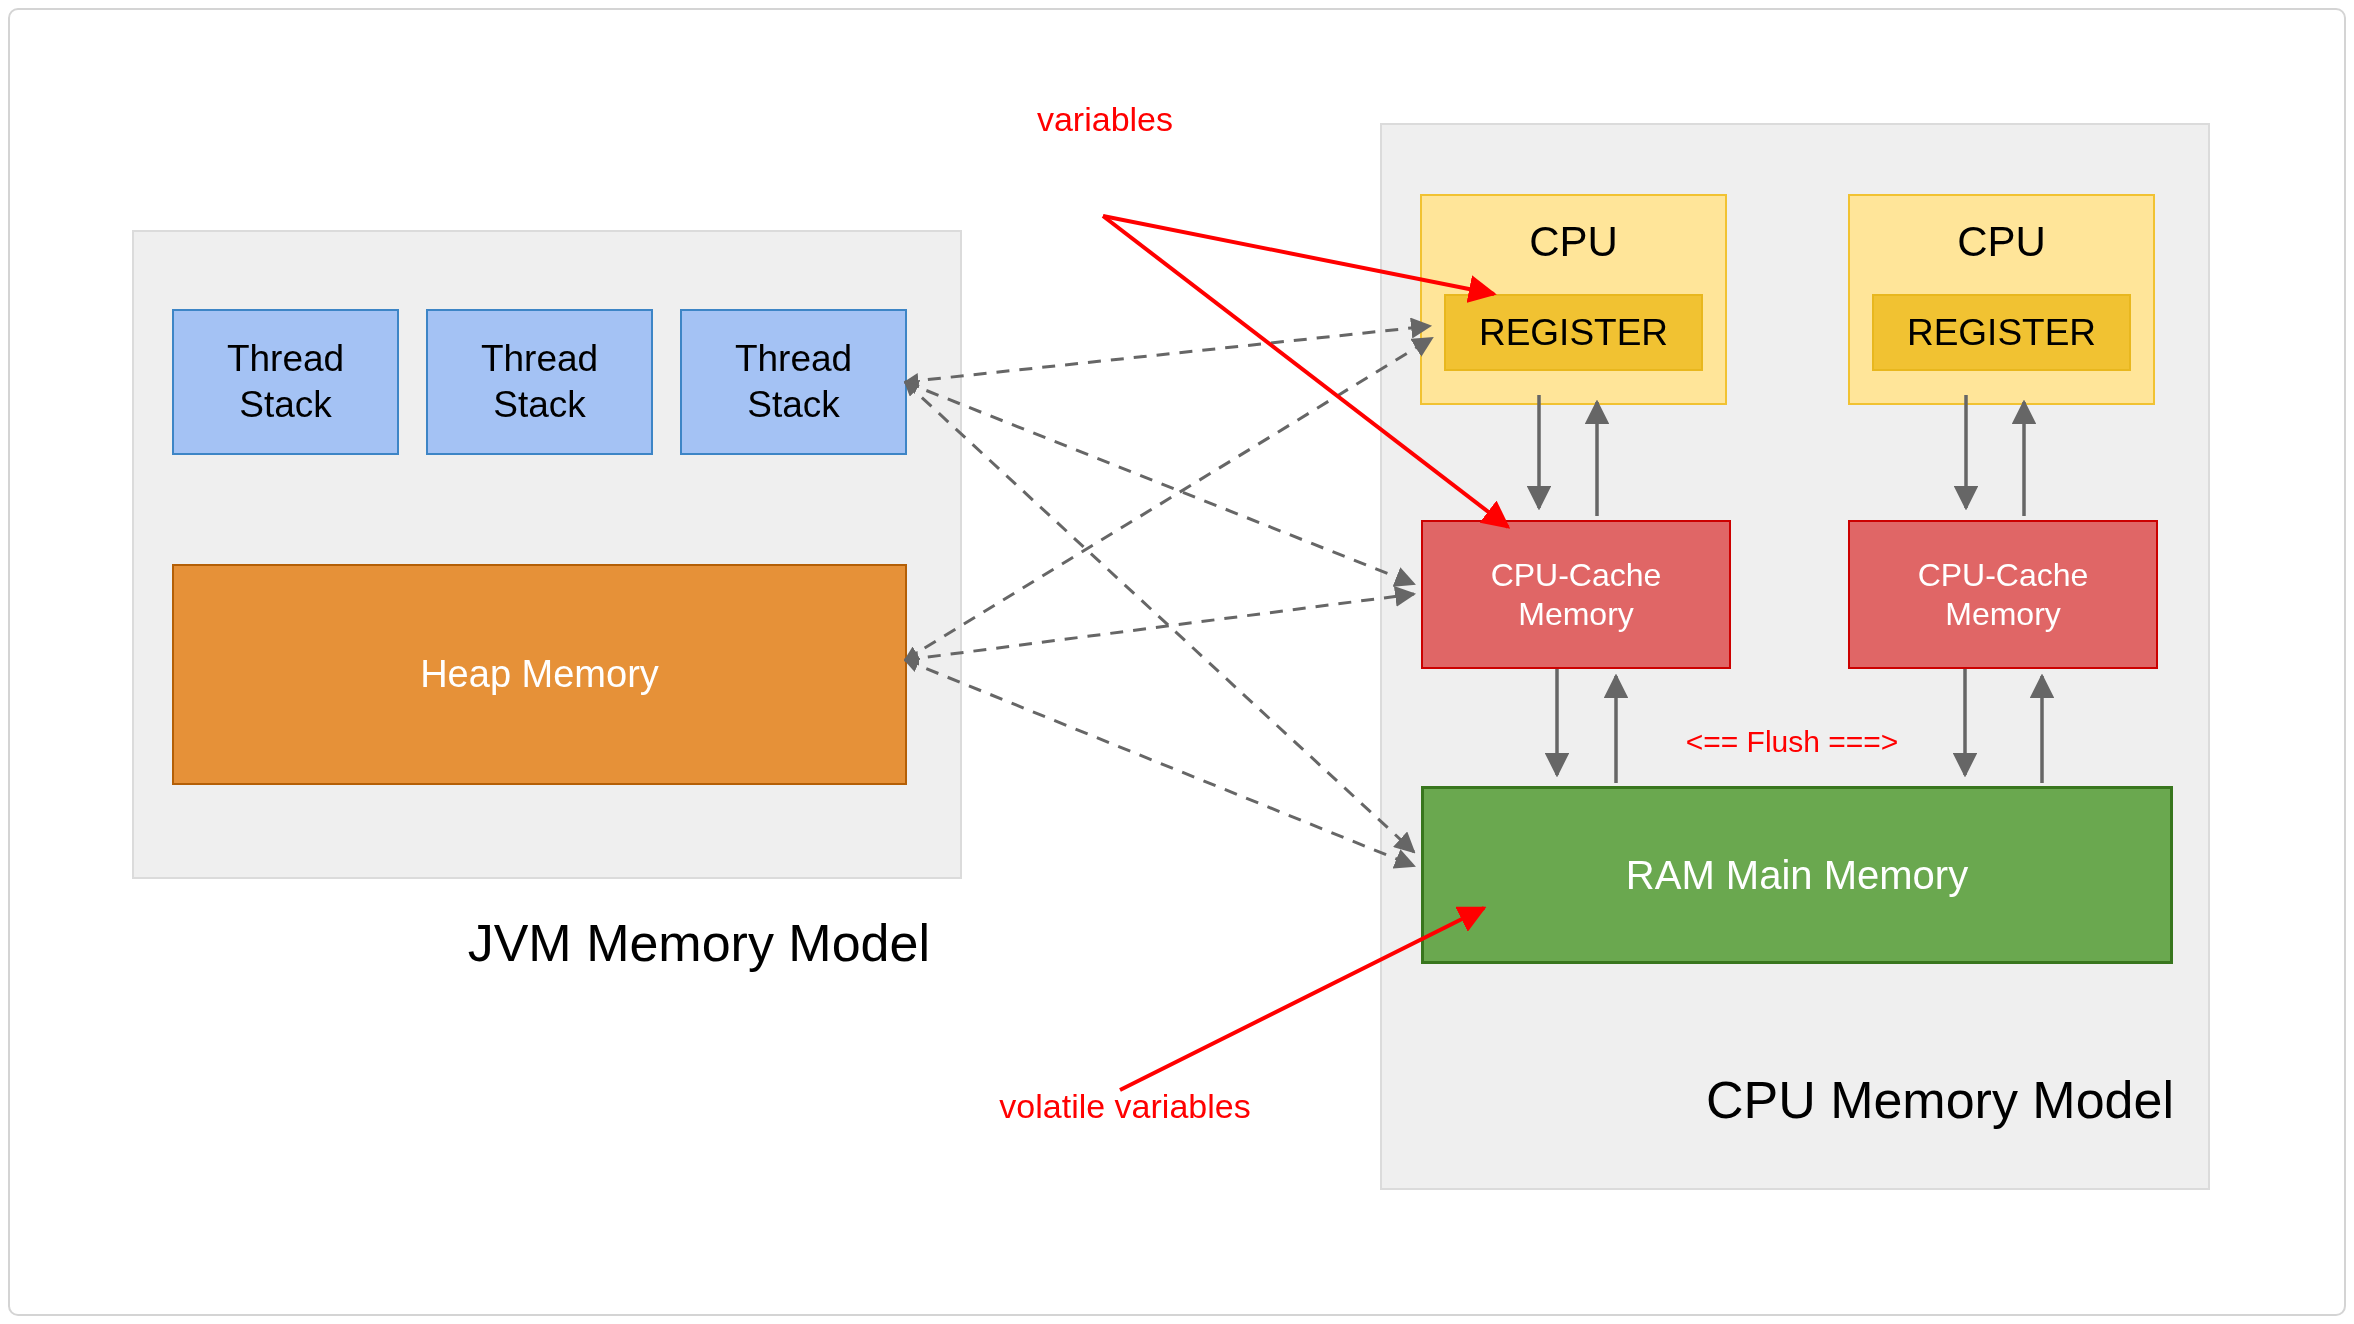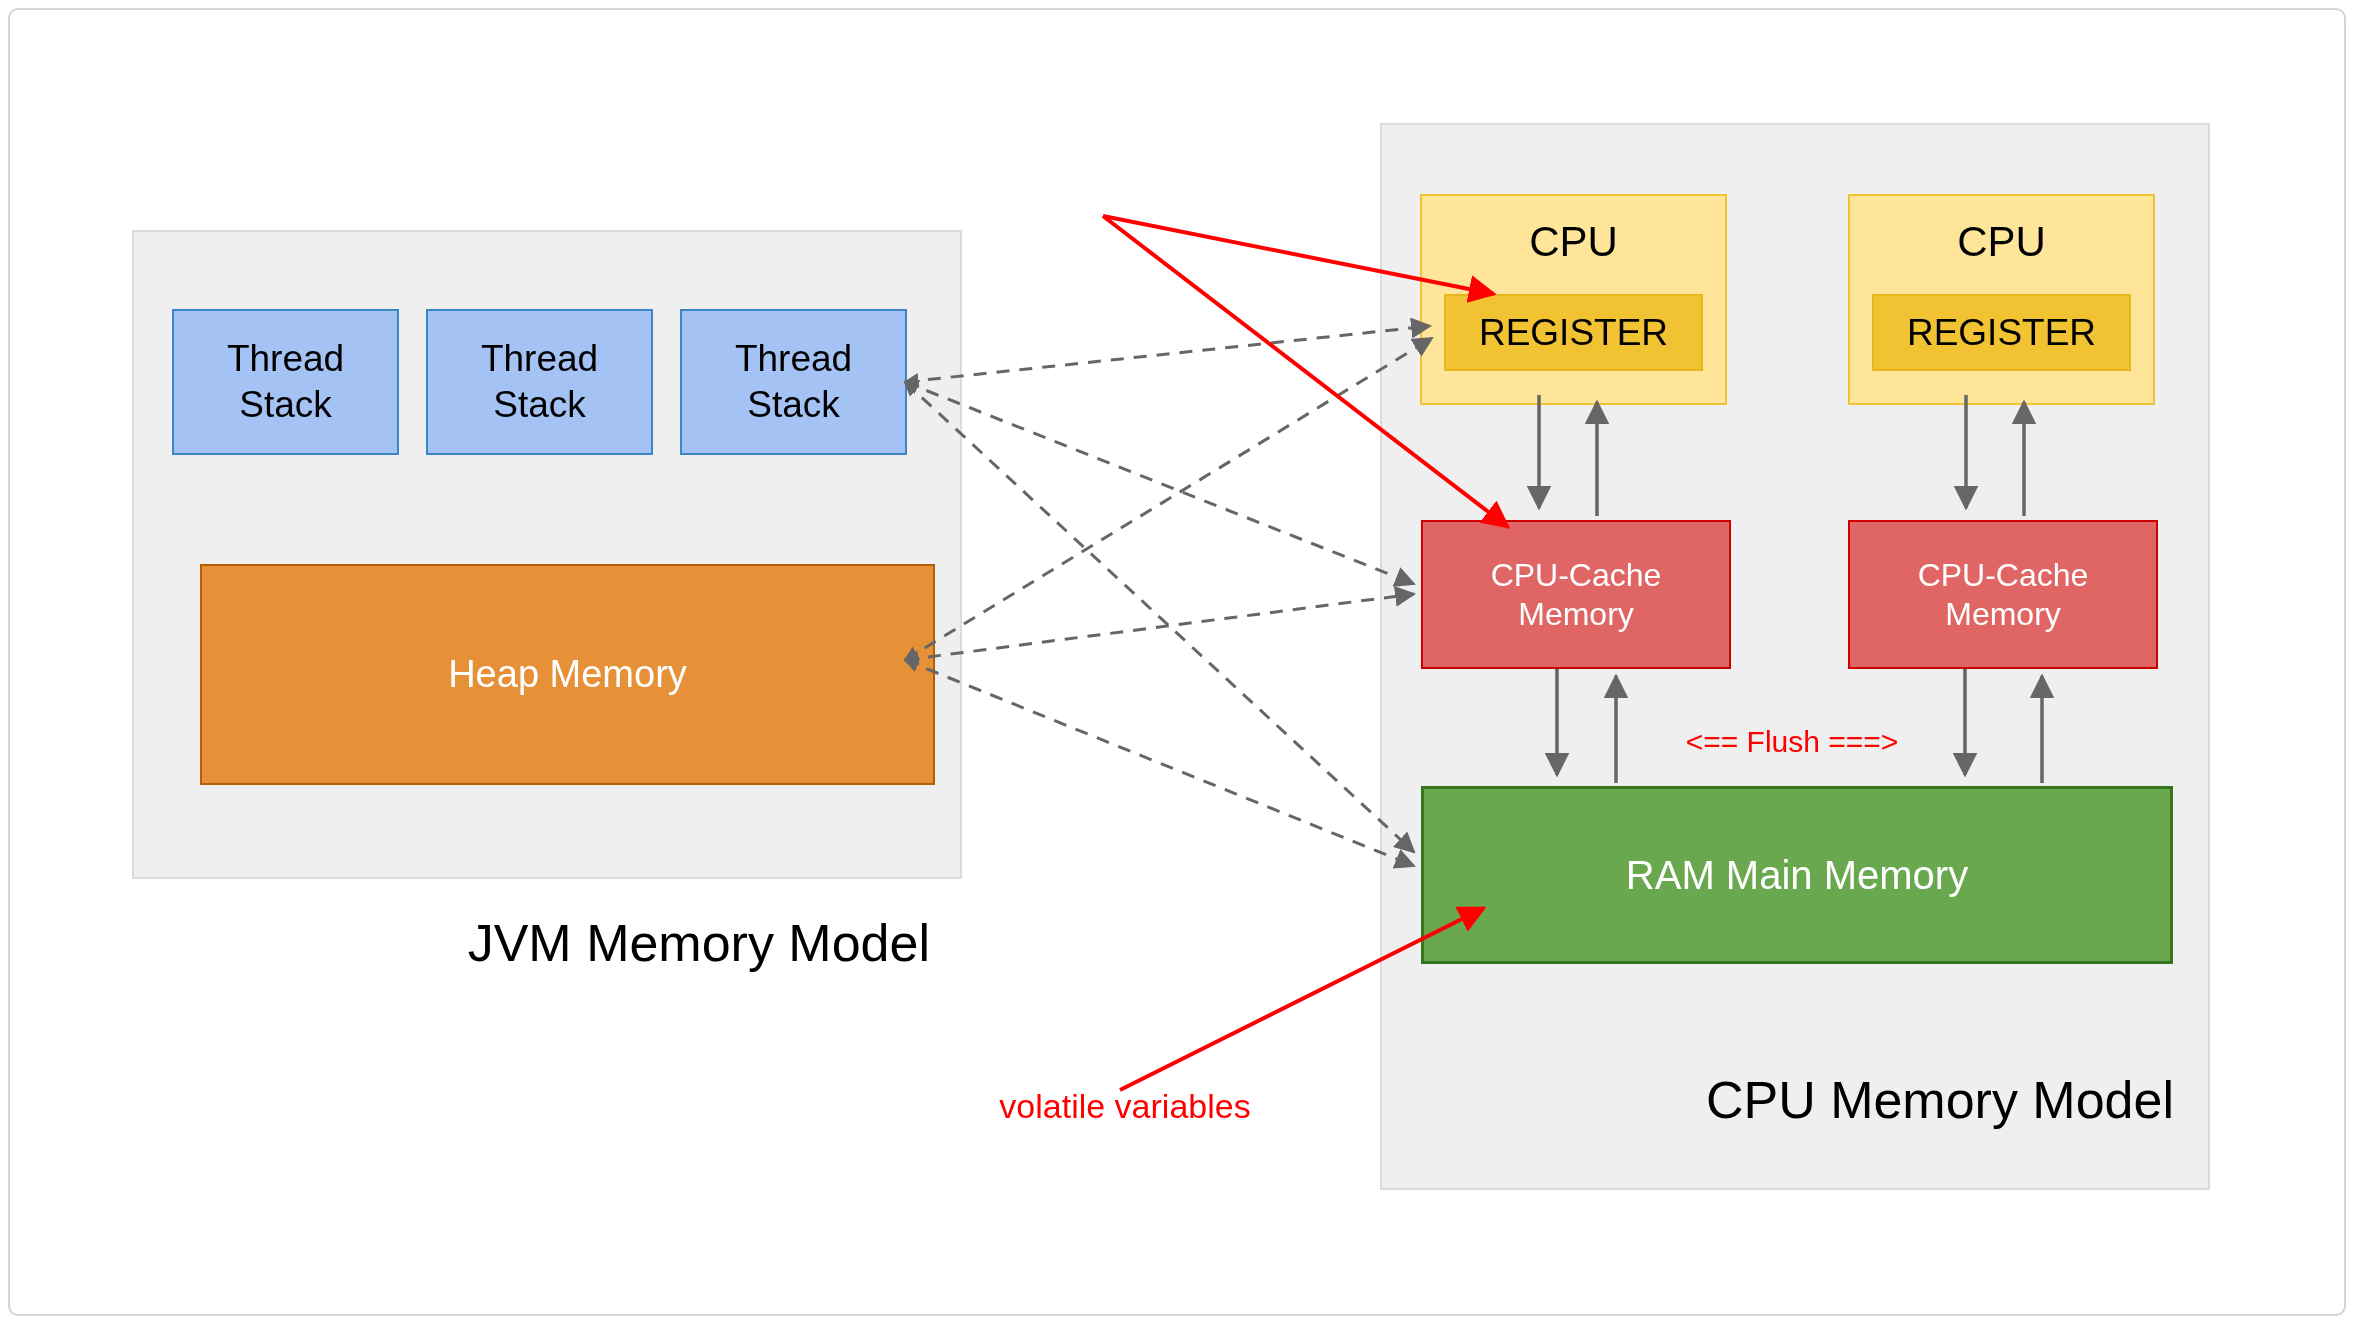--- a/index.html
+++ b/index.html
@@ -26,21 +26,21 @@
   .panel-label{position:absolute;font-size:52px;line-height:1.05;color:var(--text-black);white-space:nowrap;}
   .panel-jvm .panel-label{right:30px;top:668px;margin-top:16px;}
   .panel-cpu .panel-label{right:34px;top:948px;}
 
   .box{position:absolute;display:flex;align-items:center;justify-content:center;
        text-align:center;}
   .thread{width:227px;height:146px;top:77px;background:var(--blue-fill);
           border:2px solid var(--blue-border);font-size:37px;line-height:1.25;color:var(--text-black);}
   .thread-1{left:38px}.thread-2{left:292px}.thread-3{left:546px}
   .heap{left:38px;top:332px;width:735px;height:221px;background:var(--orange-fill);
-        border:2px solid var(--orange-border);font-size:38px;color:var(--text-white);margin-left:28px;}
+        border:2px solid var(--orange-border);font-size:38px;color:var(--text-white);}
   .cpu-box{width:307px;height:211px;top:69px;background:var(--yellow-fill);
            border:2px solid var(--yellow-border);}
   .cpu-1{left:38px}.cpu-2{left:466px}
   .cpu-title{position:absolute;top:22px;left:0;width:100%;text-align:center;
              font-size:42px;color:var(--text-black);}
   .register{position:absolute;left:22px;top:98px;width:259px;height:77px;
             background:var(--gold-fill);border:2px solid var(--gold-border);
             display:flex;align-items:center;justify-content:center;
             font-size:37px;color:var(--text-black);}
   .cache{width:310px;height:149px;top:395px;background:var(--red-fill);
@@ -155,14 +155,15 @@
   <path class="flow" d="M2024,516 L2024,402" marker-end="url(#m-gray-end)"></path>
   <path class="flow" d="M1965,669 L1965,775" marker-end="url(#m-gray-end)"></path>
   <path class="flow" d="M2042,783 L2042,676" marker-end="url(#m-gray-end)"></path>
 
   <path class="redline" d="M1103,216 L1494,294" marker-end="url(#m-red-end)"></path>
   <path class="redline" d="M1103,216 L1508,527" marker-end="url(#m-red-end)"></path>
   <path class="redline" d="M1120,1090 L1484,908" marker-end="url(#m-red-end)"></path>
 </svg>
 
 <div class="red-note note-local">
+  <div>variables</div>
 </div>
 <div class="red-note note-volatile">volatile variables</div>
 
 </body></html>

